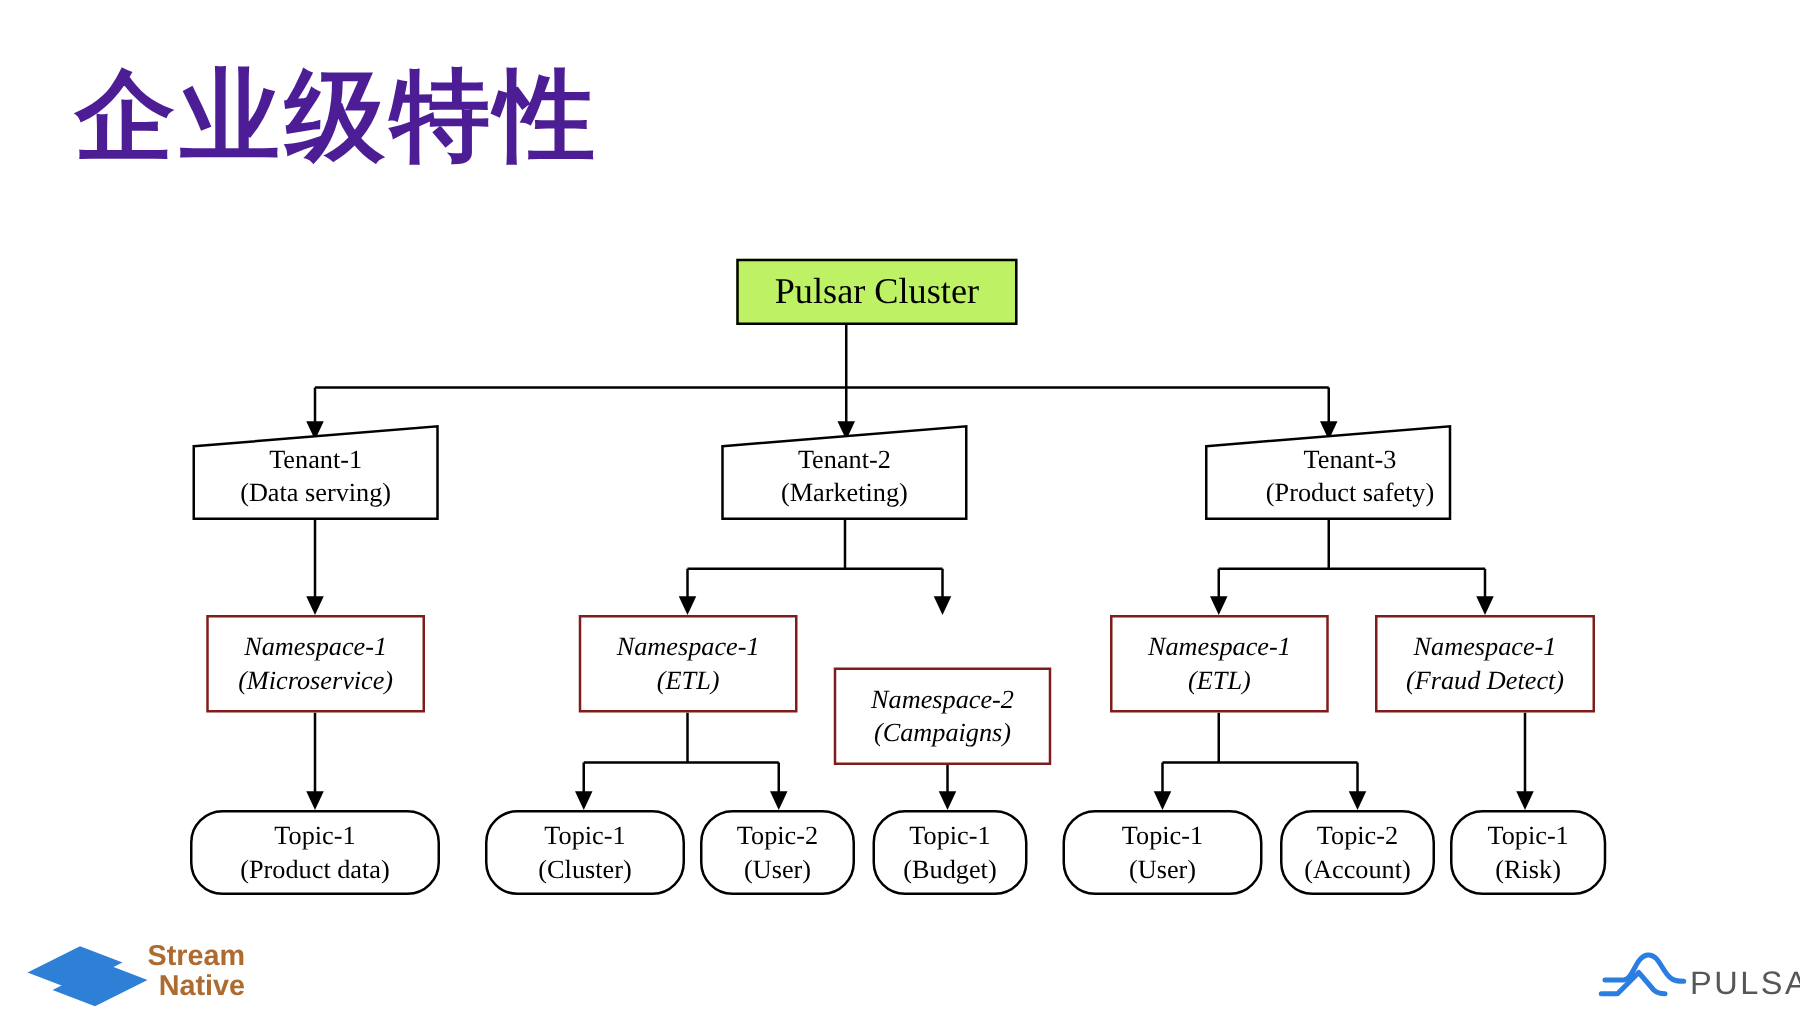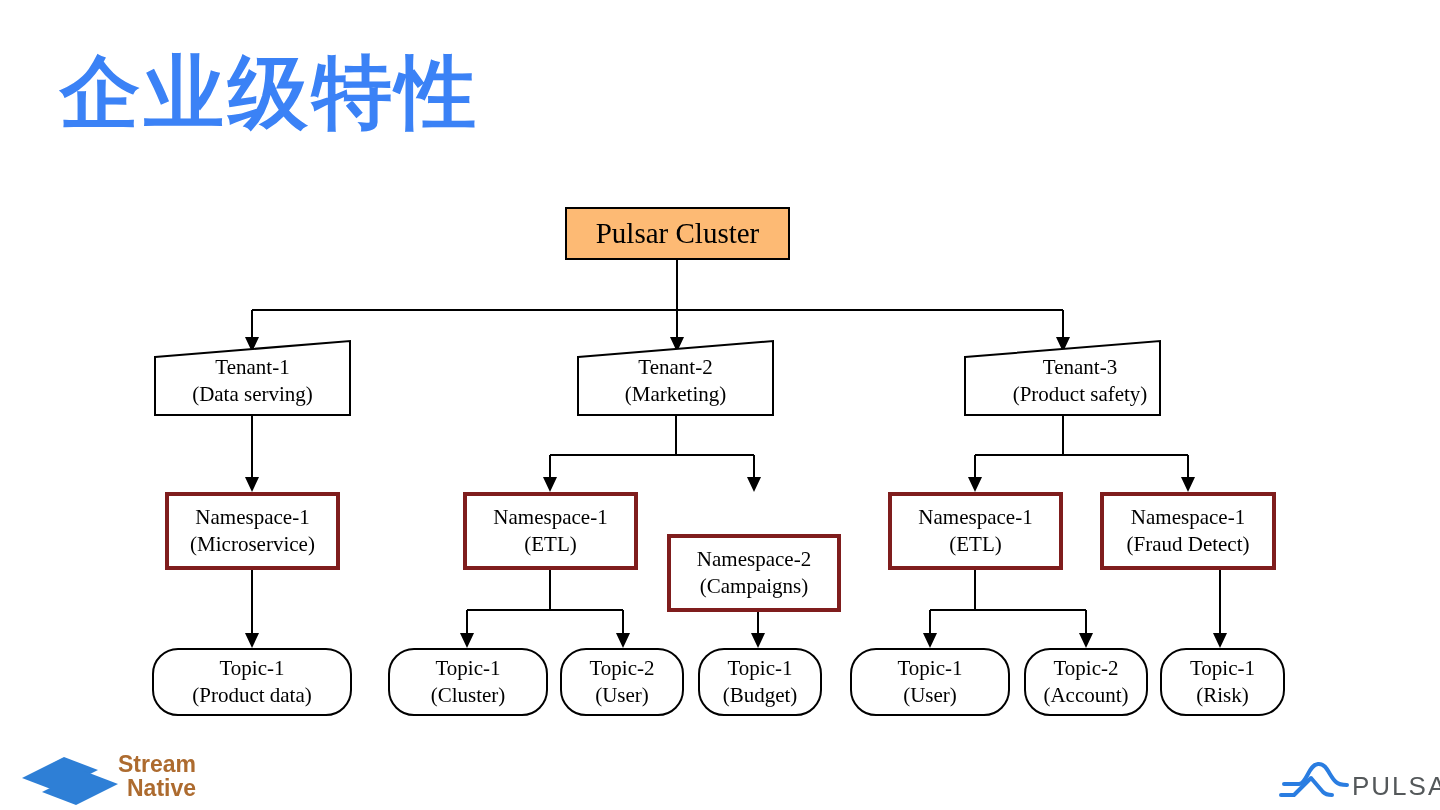--- a/index.html
+++ b/index.html
@@ -11,21 +11,21 @@
     overflow: hidden;
     font-family: "Liberation Serif", serif;
   }
   .slide-title {
     position: absolute;
     left: 60px; top: 40px;
     font-family: "Liberation Sans", "DejaVu Sans", sans-serif;
     font-weight: 900;
     font-size: 80px;
     letter-spacing: 4px;
-    color: #3b82f6;
+    color: #4c1d95;
   }
   svg.diagram-lines {
     position: absolute; left: 0; top: 0;
     width: 1440px; height: 810px;
   }
   .node {
     position: absolute;
     display: flex;
     flex-direction: column;
     align-items: center;
@@ -33,24 +33,25 @@
     text-align: center;
     color: #000000;
     font-size: 21px;
     line-height: 27px;
     background: #ffffff;
   }
   .node .nm, .node .ds { display: block; white-space: nowrap; }
   .root-box {
     border: 2px solid #000000;
     font-size: 29px;
-    background: #fdba74;
+    background: #bef264;
+    margin-left: 24px;
   }
   .tenant-text { background: transparent; }    
-  .ns-box  { border: 4px solid #7f1d1d; }
+  .ns-box  { border: 2px solid #7f1d1d; font-style: italic; }
   .topic-box { border: 2px solid #000000; border-radius: 26px; }
 
   
   .n-root   { left: 565px; top: 207px; width: 225px; height: 53px; }
   .n-t1     { left: 155px; top: 350px; width: 195px; height: 62px; }
   .n-t2     { left: 578px; top: 350px; width: 195px; height: 62px; }
   .n-t3     { left: 965px; top: 350px; width: 230px; height: 62px; }
   .n-ns1    { left: 165px;  top: 492px; width: 175px; height: 78px; }
   .n-ns2    { left: 463px;  top: 492px; width: 175px; height: 78px; }
   .n-ns3    { left: 667px;  top: 492px; width: 174px; height: 78px; margin-top: 42px; }

